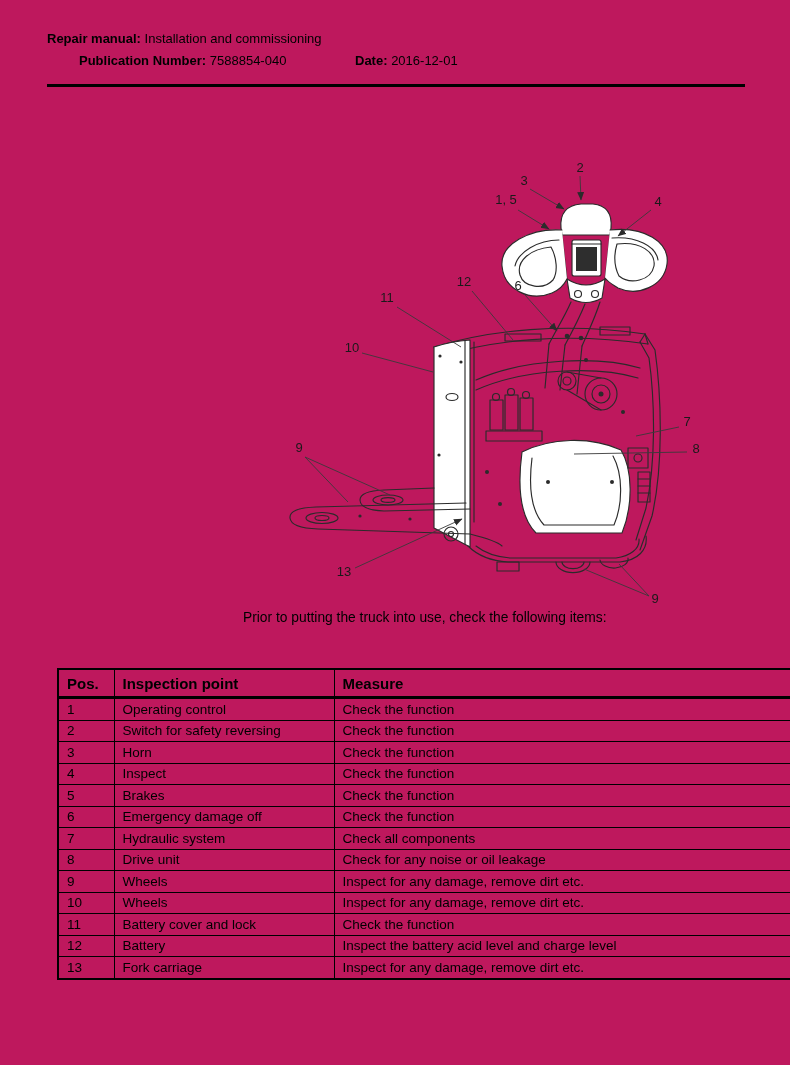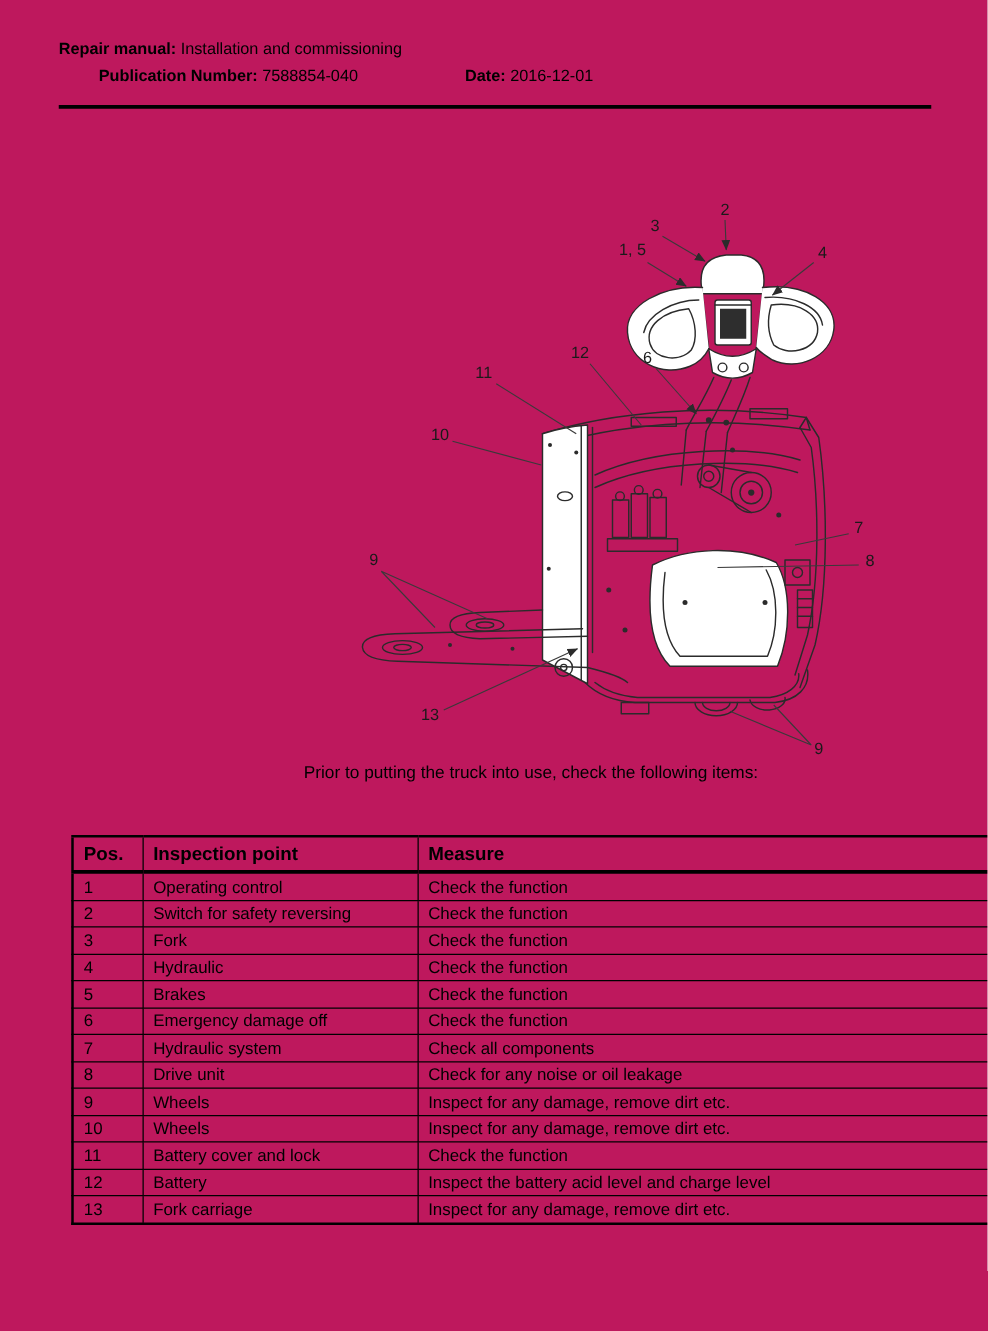--- a/index.html
+++ b/index.html
@@ -7,21 +7,21 @@
     position:relative;width:790px;height:1065px;background:#be185d;
     font-family:"Liberation Sans", sans-serif;color:#000;overflow:hidden;
     margin:0 auto;
   }
   
   .hdr{position:absolute;left:47px;right:45px;top:31px;height:60px;font-size:13px;}
   .hdr .b{font-weight:bold;}
   .h-repair{position:absolute;left:0;top:0;white-space:nowrap;}
   .h-models{position:absolute;right:0;top:0;white-space:nowrap;}
   .h-pub{position:absolute;left:0;top:22px;white-space:nowrap;margin-left:32px;}
-  .h-date{position:absolute;left:308px;top:22px;white-space:nowrap;margin-left:17px;}
+  .h-date{position:absolute;left:308px;top:22px;white-space:nowrap;}
   .h-serial{position:absolute;right:0;top:22px;white-space:nowrap;}
   .rule{position:absolute;left:47px;right:45px;top:84px;height:3px;background:#000;}
   
   .title{position:absolute;left:240px;top:128px;font-size:15.5px;font-weight:bold;margin:0;}
   
   .fig{position:absolute;left:0;top:150px;width:790px;height:462px;margin:0;}
   .fig svg{display:block;width:790px;height:462px;}
   .truck{stroke:#2b2b2b;stroke-width:1.15;fill:none;stroke-linecap:round;stroke-linejoin:round;}
   .fillw{fill:#ffffff;}
   .dark{fill:#2e2e2e;stroke:none;}
@@ -245,26 +245,26 @@
         <td>Operating control</td>
         <td>Check the function</td>
       </tr>
       <tr>
         <td>2</td>
         <td>Switch for safety reversing</td>
         <td>Check the function</td>
       </tr>
       <tr>
         <td>3</td>
-        <td>Fork</td>
+        <td>Horn</td>
         <td>Check the function</td>
       </tr>
       <tr>
         <td>4</td>
-        <td>Hydraulic</td>
+        <td>Inspect</td>
         <td>Check the function</td>
       </tr>
       <tr>
         <td>5</td>
         <td>Brakes</td>
         <td>Check the function</td>
       </tr>
       <tr>
         <td>6</td>
         <td>Emergency damage off</td>

